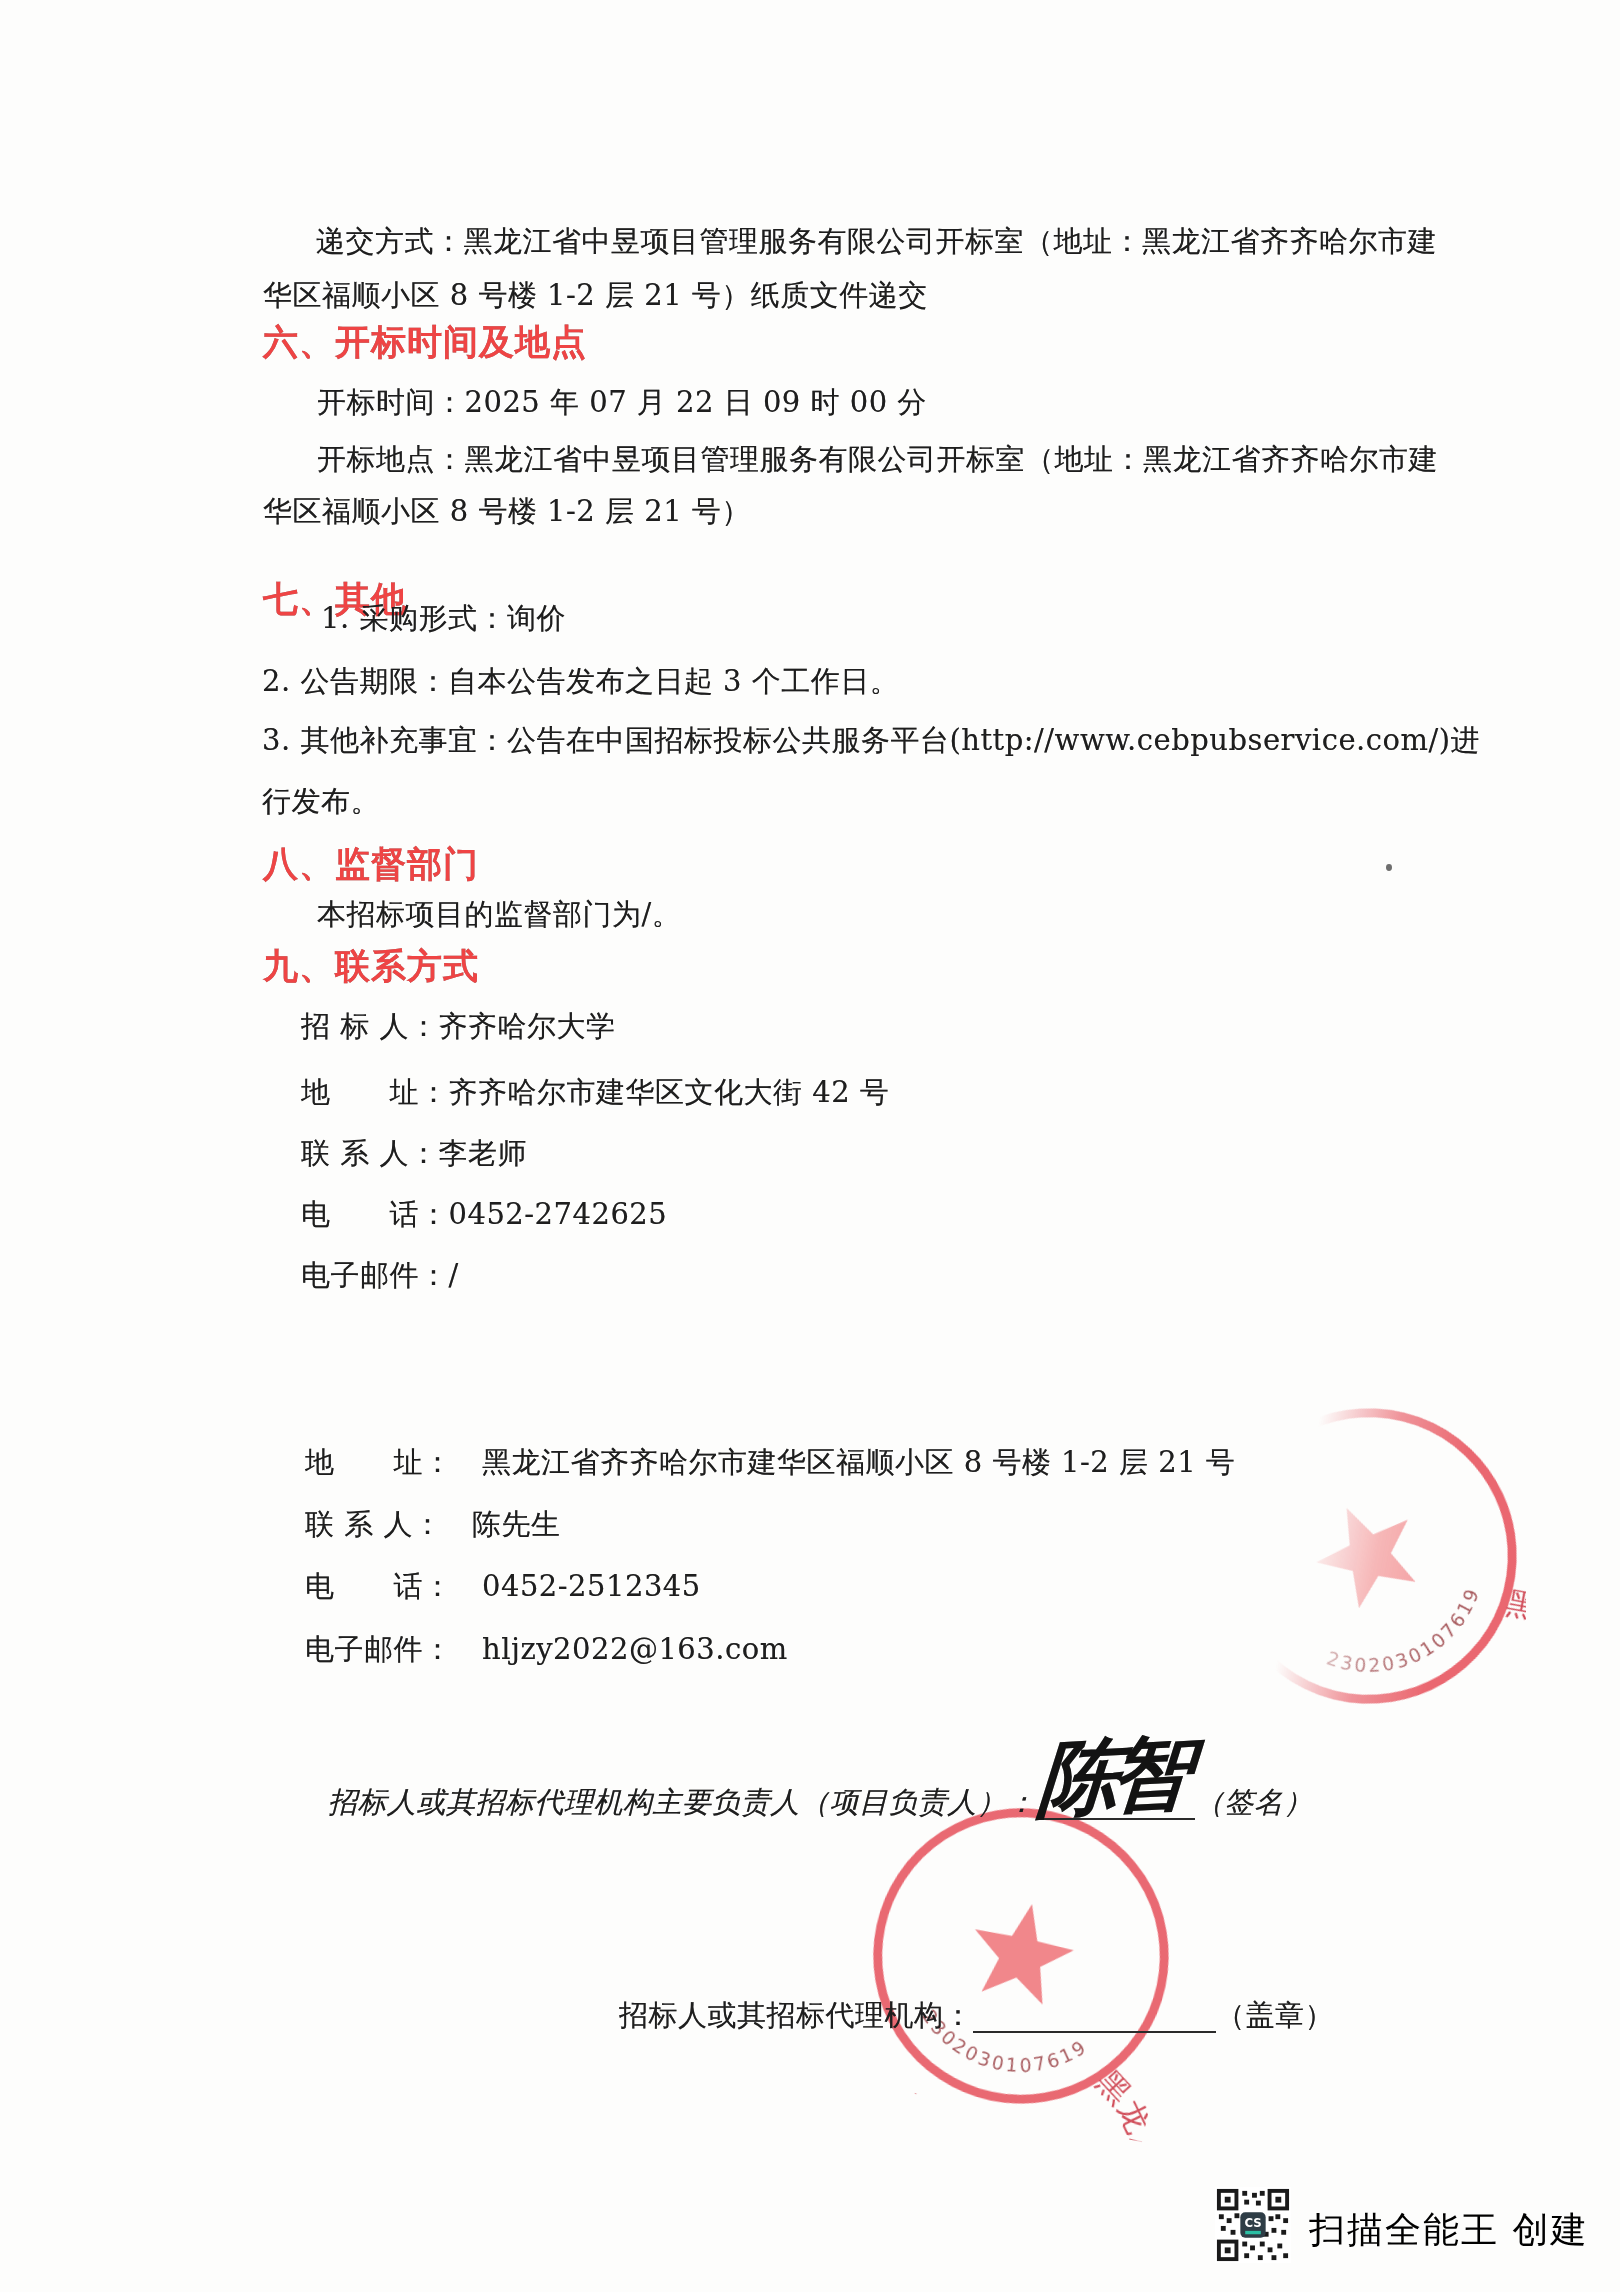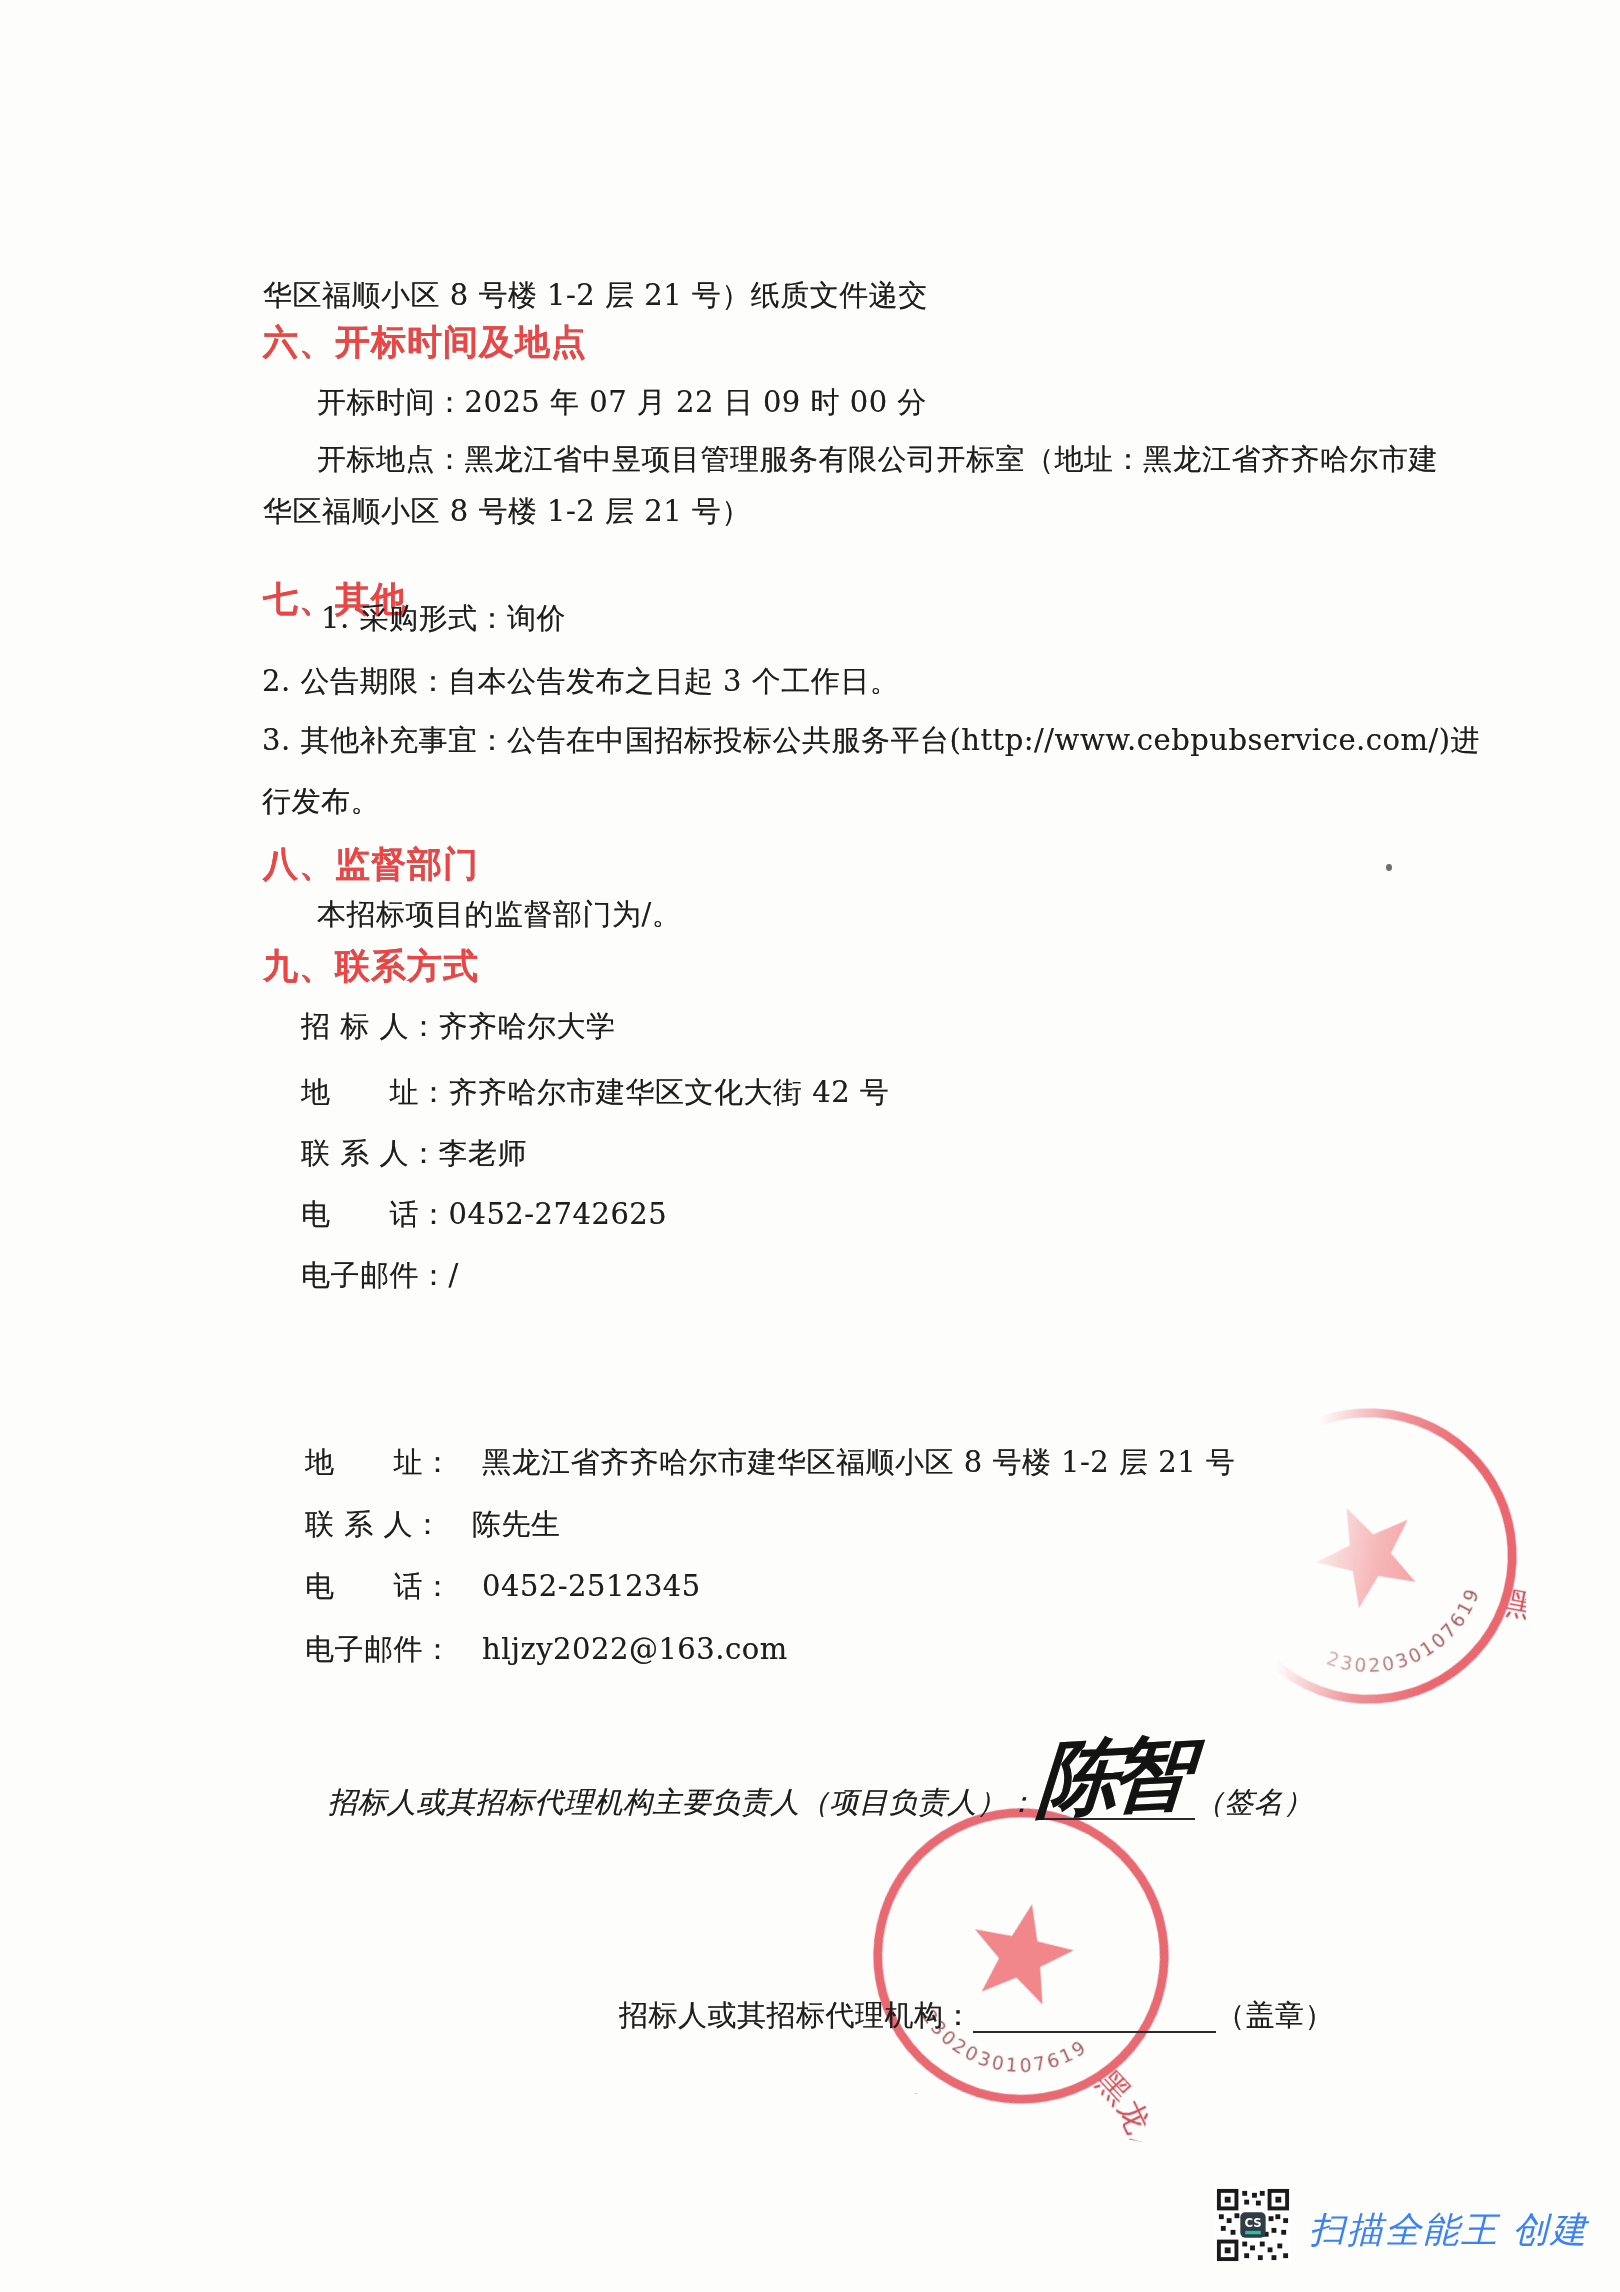--- a/index.html
+++ b/index.html
@@ -61,32 +61,32 @@
   }
   .stamp-right{transform:rotate(-25deg);opacity:.95;position:absolute;left:0;top:0;}
   .scan-dot{
     position:absolute;width:5.9px;height:6.9px;border-radius:50%;
     background:#4a4a4a;opacity:.8;
   }
   .footer-credit{
     position:absolute;
     font-family:"DejaVu Sans", sans-serif;
     font-size:36px;
-    color:#3b82f6;
+    color:#000000;
     letter-spacing:2px;
     white-space:pre;
-    font-style:italic;
   }
   .qr{position:absolute;width:76px;height:76px;}
 </style>
 </head>
 <body>
 
 <div class="page">
 
+  <div class="line" style="left:316px;top:223px;">递交方式：黑龙江省中昱项目管理服务有限公司开标室（地址：黑龙江省齐齐哈尔市建</div>
   <div class="line" style="left:263px;top:277px;">华区福顺小区 8 号楼 1-2 层 21 号）纸质文件递交</div>
 
   <div class="line heading" style="left:263px;top:321px;">六、开标时间及地点</div>
   <div class="line" style="left:317px;top:384px;">开标时间：2025 年 07 月 22 日 09 时 00 分</div>
   <div class="line" style="left:317px;top:441px;">开标地点：黑龙江省中昱项目管理服务有限公司开标室（地址：黑龙江省齐齐哈尔市建</div>
   <div class="line" style="left:263px;top:493px;">华区福顺小区 8 号楼 1-2 层 21 号）</div>
 
   <div class="line heading" style="left:263px;top:540px;margin-top:38px;">七、其他</div>
   <div class="line" style="left:321px;top:600px;">1. 采购形式：询价</div>
   <div class="line" style="left:262px;top:663px;">2. 公告期限：自本公告发布之日起 3 个工作日。</div>

